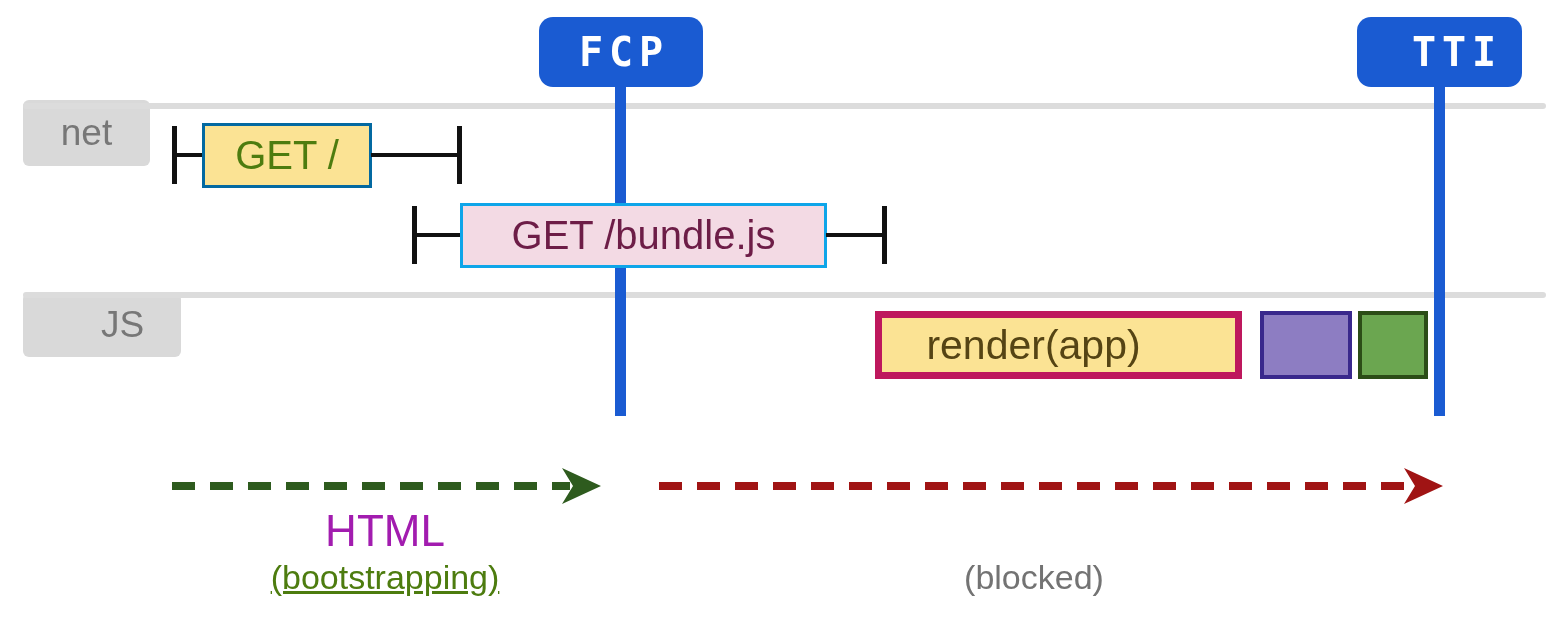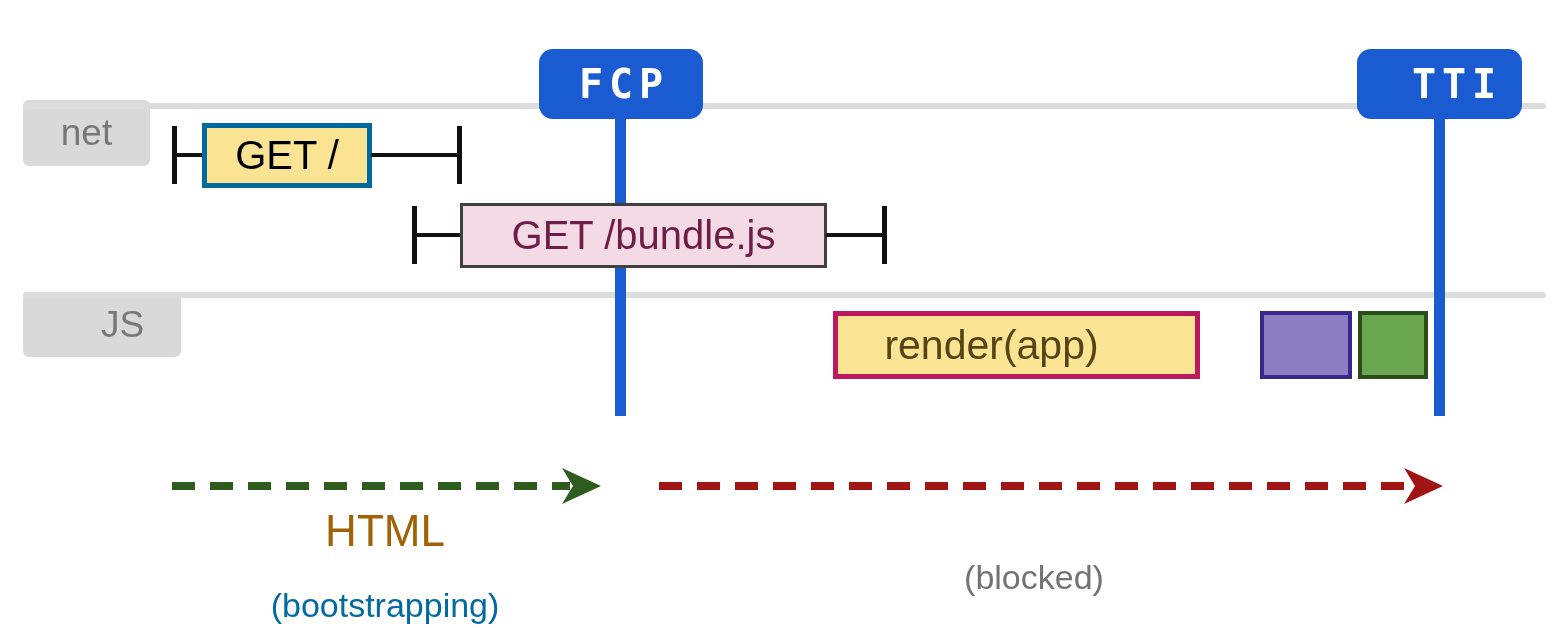--- a/index.html
+++ b/index.html
@@ -19,50 +19,50 @@
   .lane-tab.js{left:23px;top:293px;width:117px;height:64px;font-size:37px;padding-left:41px;}
   
   .marker-line{position:absolute;top:85px;width:11px;height:331px;background:#1a5bd2;z-index:2;}
   .marker-line.fcp{left:615px;}
   .marker-line.tti{left:1434px;}
   
   .marker-badge{
     position:absolute;top:17px;height:70px;background:#1a5bd2;border-radius:14px;
     color:#ffffff;font-family:"DejaVu Sans Mono",monospace;font-weight:bold;
     font-size:40px;letter-spacing:6px;padding-left:6px;box-sizing:border-box;
-    display:flex;align-items:center;justify-content:center;z-index:4;margin-top:32px;
+    display:flex;align-items:center;justify-content:center;z-index:4;
   }
   .marker-badge.fcp{left:539px;width:164px;}
   .marker-badge.tti{left:1357px;width:165px;padding-left:35px;}
   
   .whisker{position:absolute;width:5px;height:58px;background:#111111;z-index:3;}
   .wline{position:absolute;height:4px;background:#111111;z-index:3;}
   
   .box{
     position:absolute;box-sizing:border-box;display:flex;align-items:center;
     justify-content:center;z-index:3;
   }
   .box.get-root{left:202px;top:123px;width:170px;height:65px;
-    background:#fbe394;border:5px solid #0369a1;color:#000000;font-size:40px;}
+    background:#fbe394;border:3px solid #0369a1;color:#4d7c0f;font-size:40px;}
   .box.get-bundle{left:460px;top:203px;width:367px;height:65px;
-    background:#f3dae4;border:3px solid #404040;color:#6d1d47;font-size:40px;}
-  .box.render{left:833px;top:311px;width:367px;height:68px;
-    background:#fbe394;border:5px solid #be185d;color:#554414;font-size:41px;
+    background:#f3dae4;border:3px solid #0ea5e9;color:#6d1d47;font-size:40px;}
+  .box.render{left:875px;top:311px;width:367px;height:68px;
+    background:#fbe394;border:7px solid #be185d;color:#554414;font-size:41px;
     padding-right:50px;}
   .box.purple{left:1260px;top:311px;width:92px;height:68px;
     background:#8d7dc2;border:4px solid #39288c;}
   .box.green{left:1358px;top:311px;width:70px;height:68px;
     background:#6ba650;border:4px solid #2c4d17;}
   
   .arrows{position:absolute;left:0;top:0;width:1562px;height:628px;z-index:2;pointer-events:none;}
   
   .phase-title{position:absolute;text-align:center;font-size:44px;z-index:3;}
   .phase-sub{position:absolute;text-align:center;font-size:34px;z-index:3;}
-  .phase-title.html{left:215px;top:506px;width:340px;color:#a16207;}
-  .phase-sub.html{left:185px;top:586px;width:400px;color:#0369a1;}
+  .phase-title.html{left:215px;top:506px;width:340px;color:#a21caf;}
+  .phase-sub.html{left:185px;top:558px;width:400px;color:#4d7c0f;text-decoration:underline;}
   .phase-title.client{left:876px;top:506px;width:340px;color:#a01414;}
   .phase-sub.client{left:864px;top:558px;width:340px;color:#737373;}
 </style>
 </head>
 <body>
 
 <div class="canvas">
 
   <div class="lane-tab net">
     <span>net</span>

